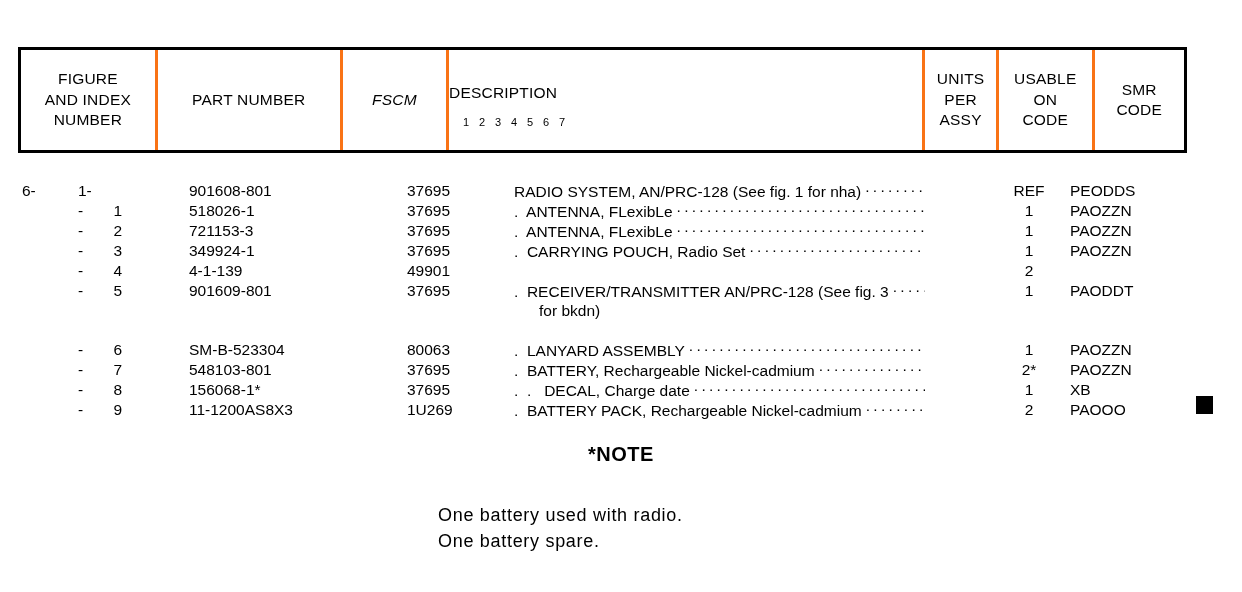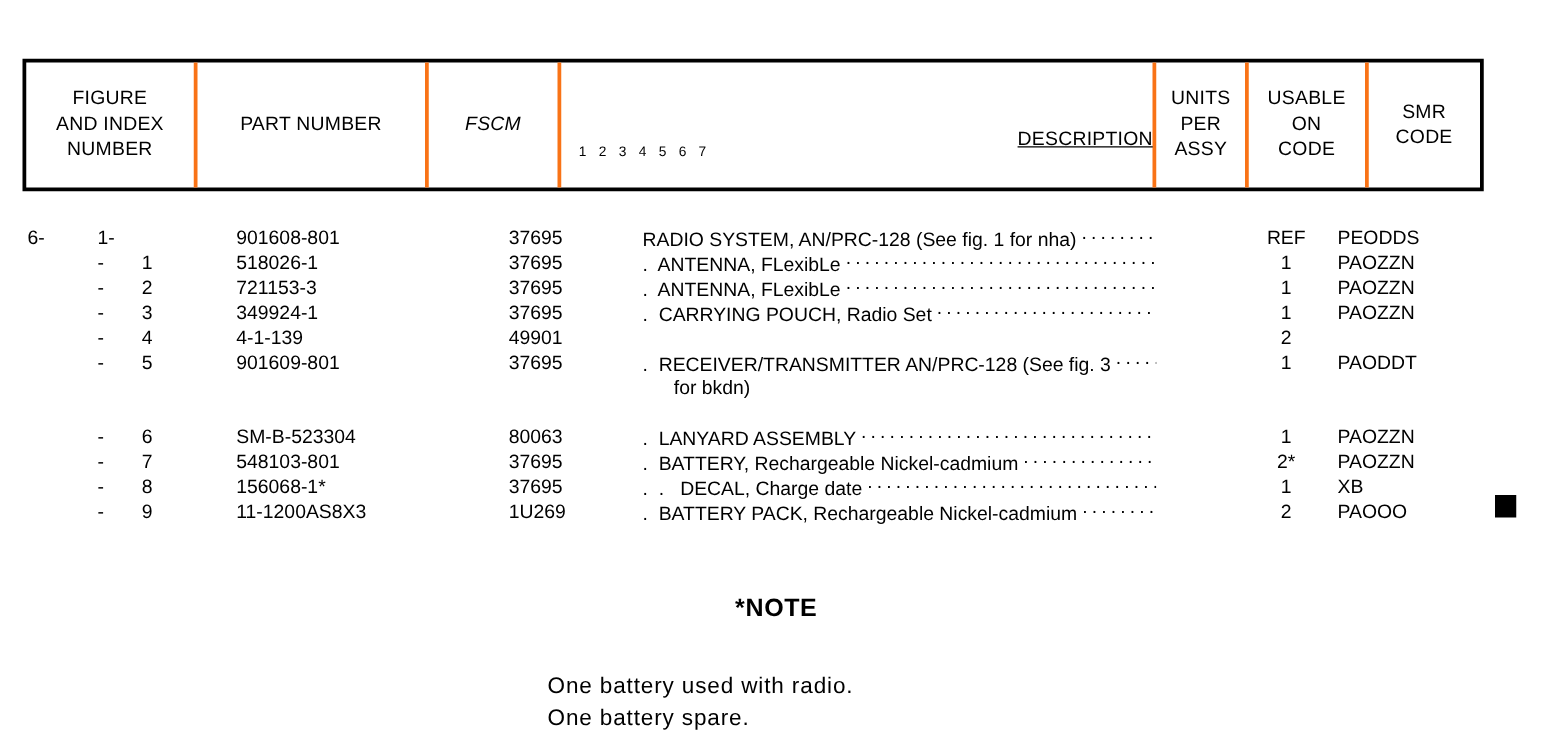--- a/index.html
+++ b/index.html
@@ -46,23 +46,22 @@
   .c-desc  { width: 484px; position: relative; justify-content: center; }
   .c-units { width: 75px; }
   .c-usable{ width: 97px; }
   .c-smr   { width: 91px; }
 
   .hstack { display: flex; flex-direction: column; align-items: center; }
 
   .desc-title {
     position: absolute;
     left: 0; right: 0;
-    top: 52px;
-    text-align: right;
-    text-decoration: underline;
+    top: 33px;
+    text-align: left;
   }
   .desc-indent-nums {
     position: absolute;
     left: 14px;
     top: 65px;
     font-size: 11px;
     letter-spacing: 3.4px;
   }
 
   
@@ -120,21 +119,21 @@
     top: 396px;
     width: 17px;
     height: 18px;
     background: #000;
   }
 
   
   #note-block {
     position: absolute;
     left: 0;
-    top: 476px;
+    top: 443px;
     width: 1242px;
     text-align: center;
   }
   #note-heading {
     font-size: 20px;
     font-weight: bold;
     letter-spacing: .5px;
     margin-bottom: 36px;
   }
   .note-line {

